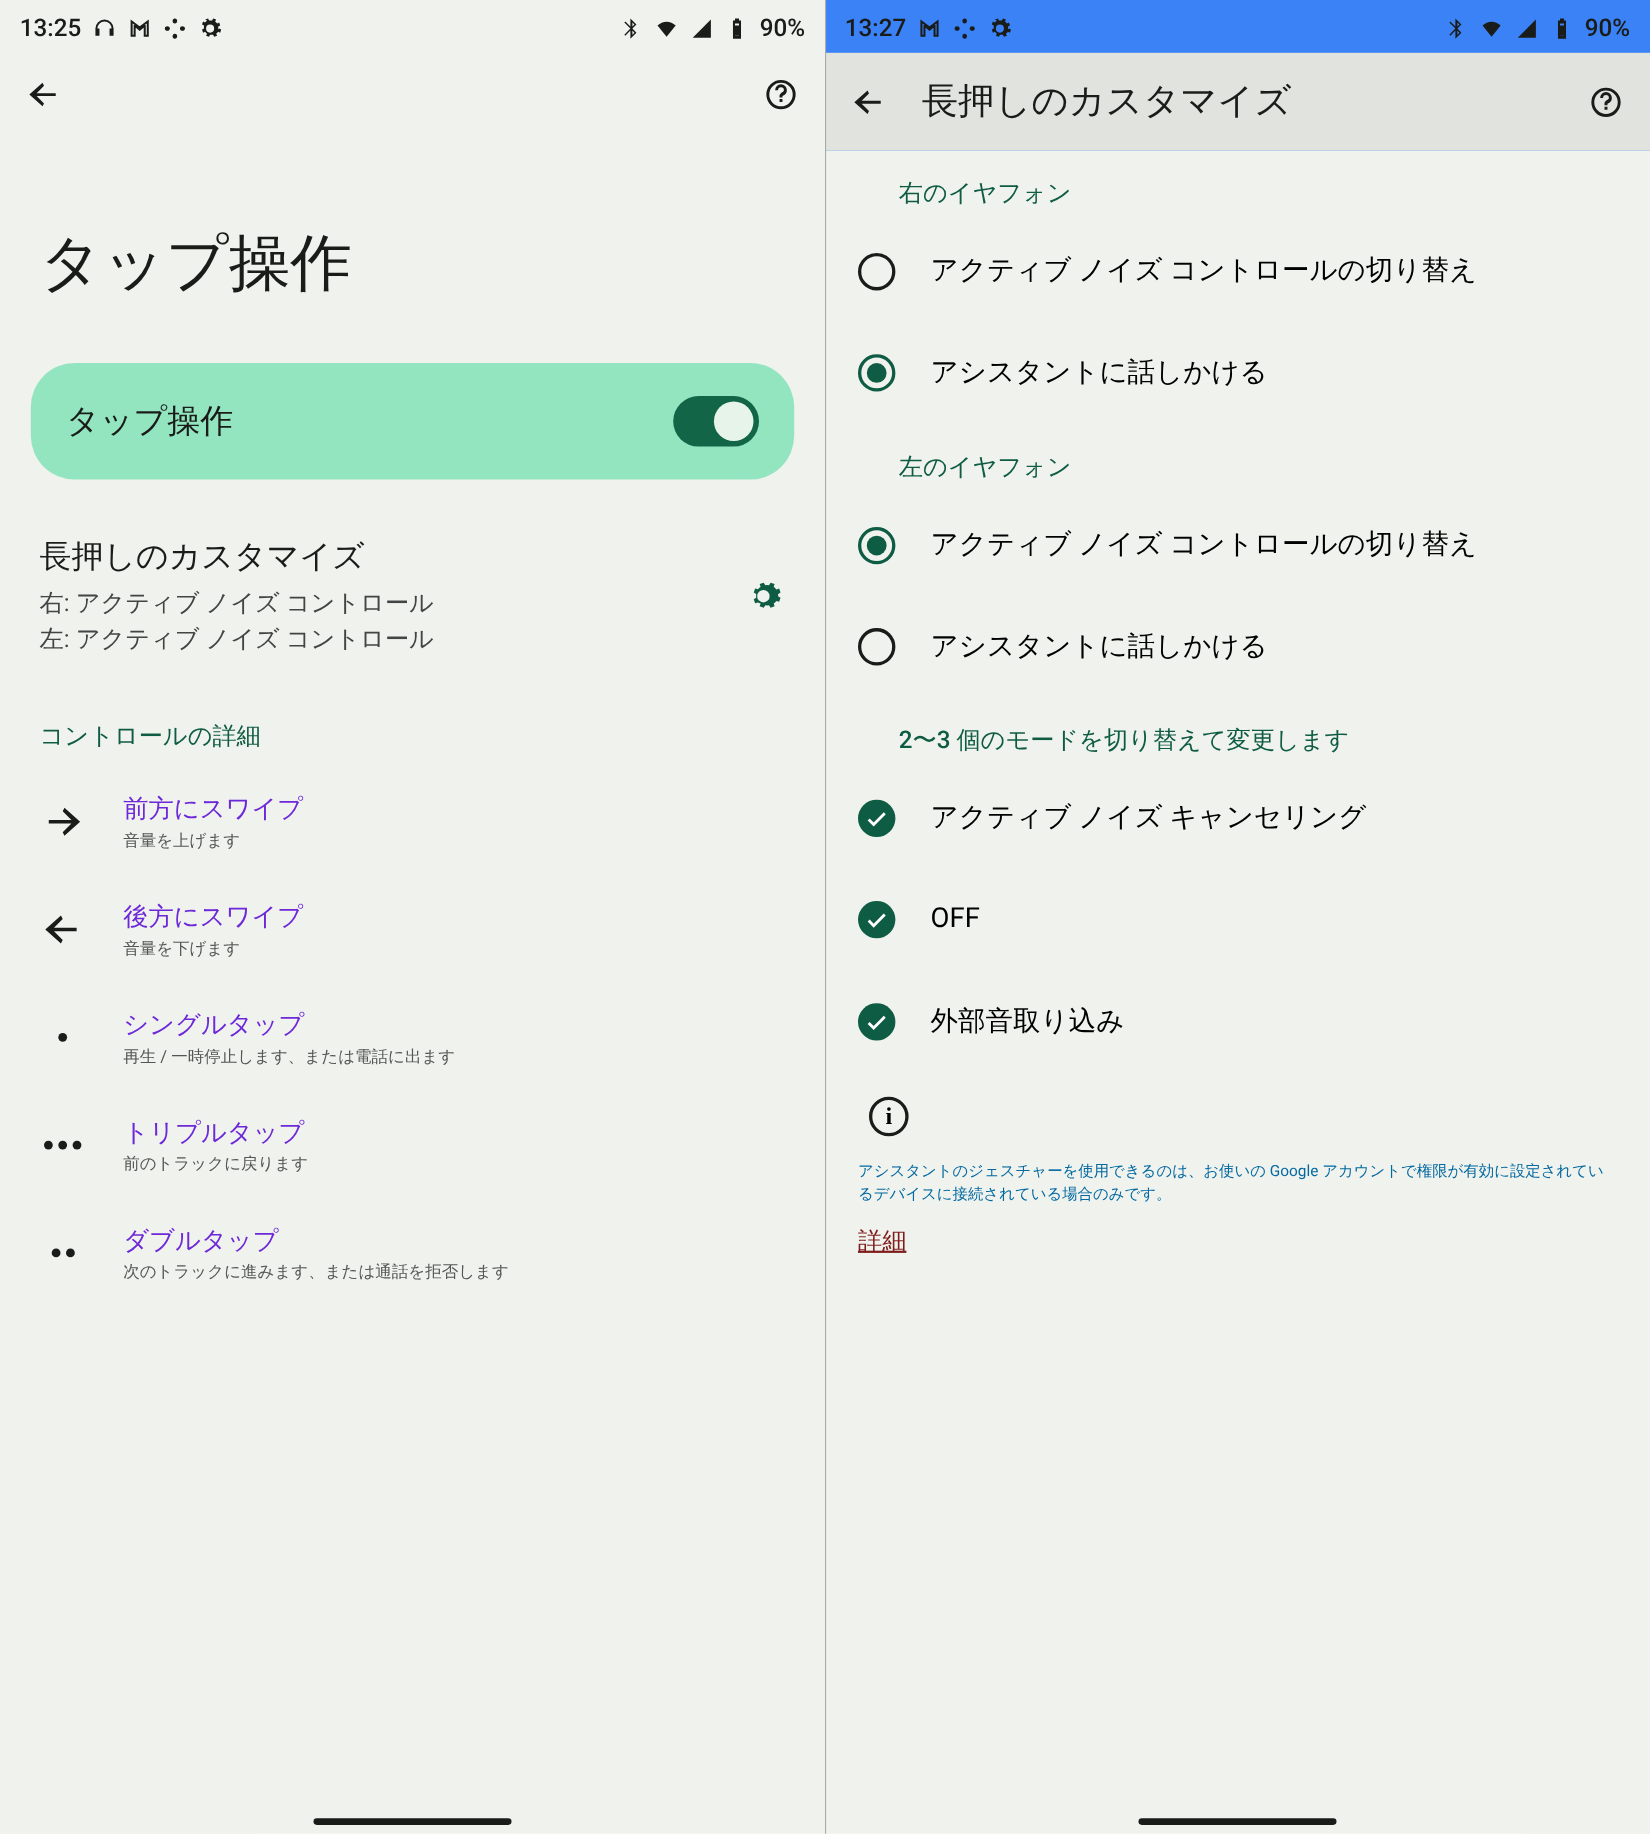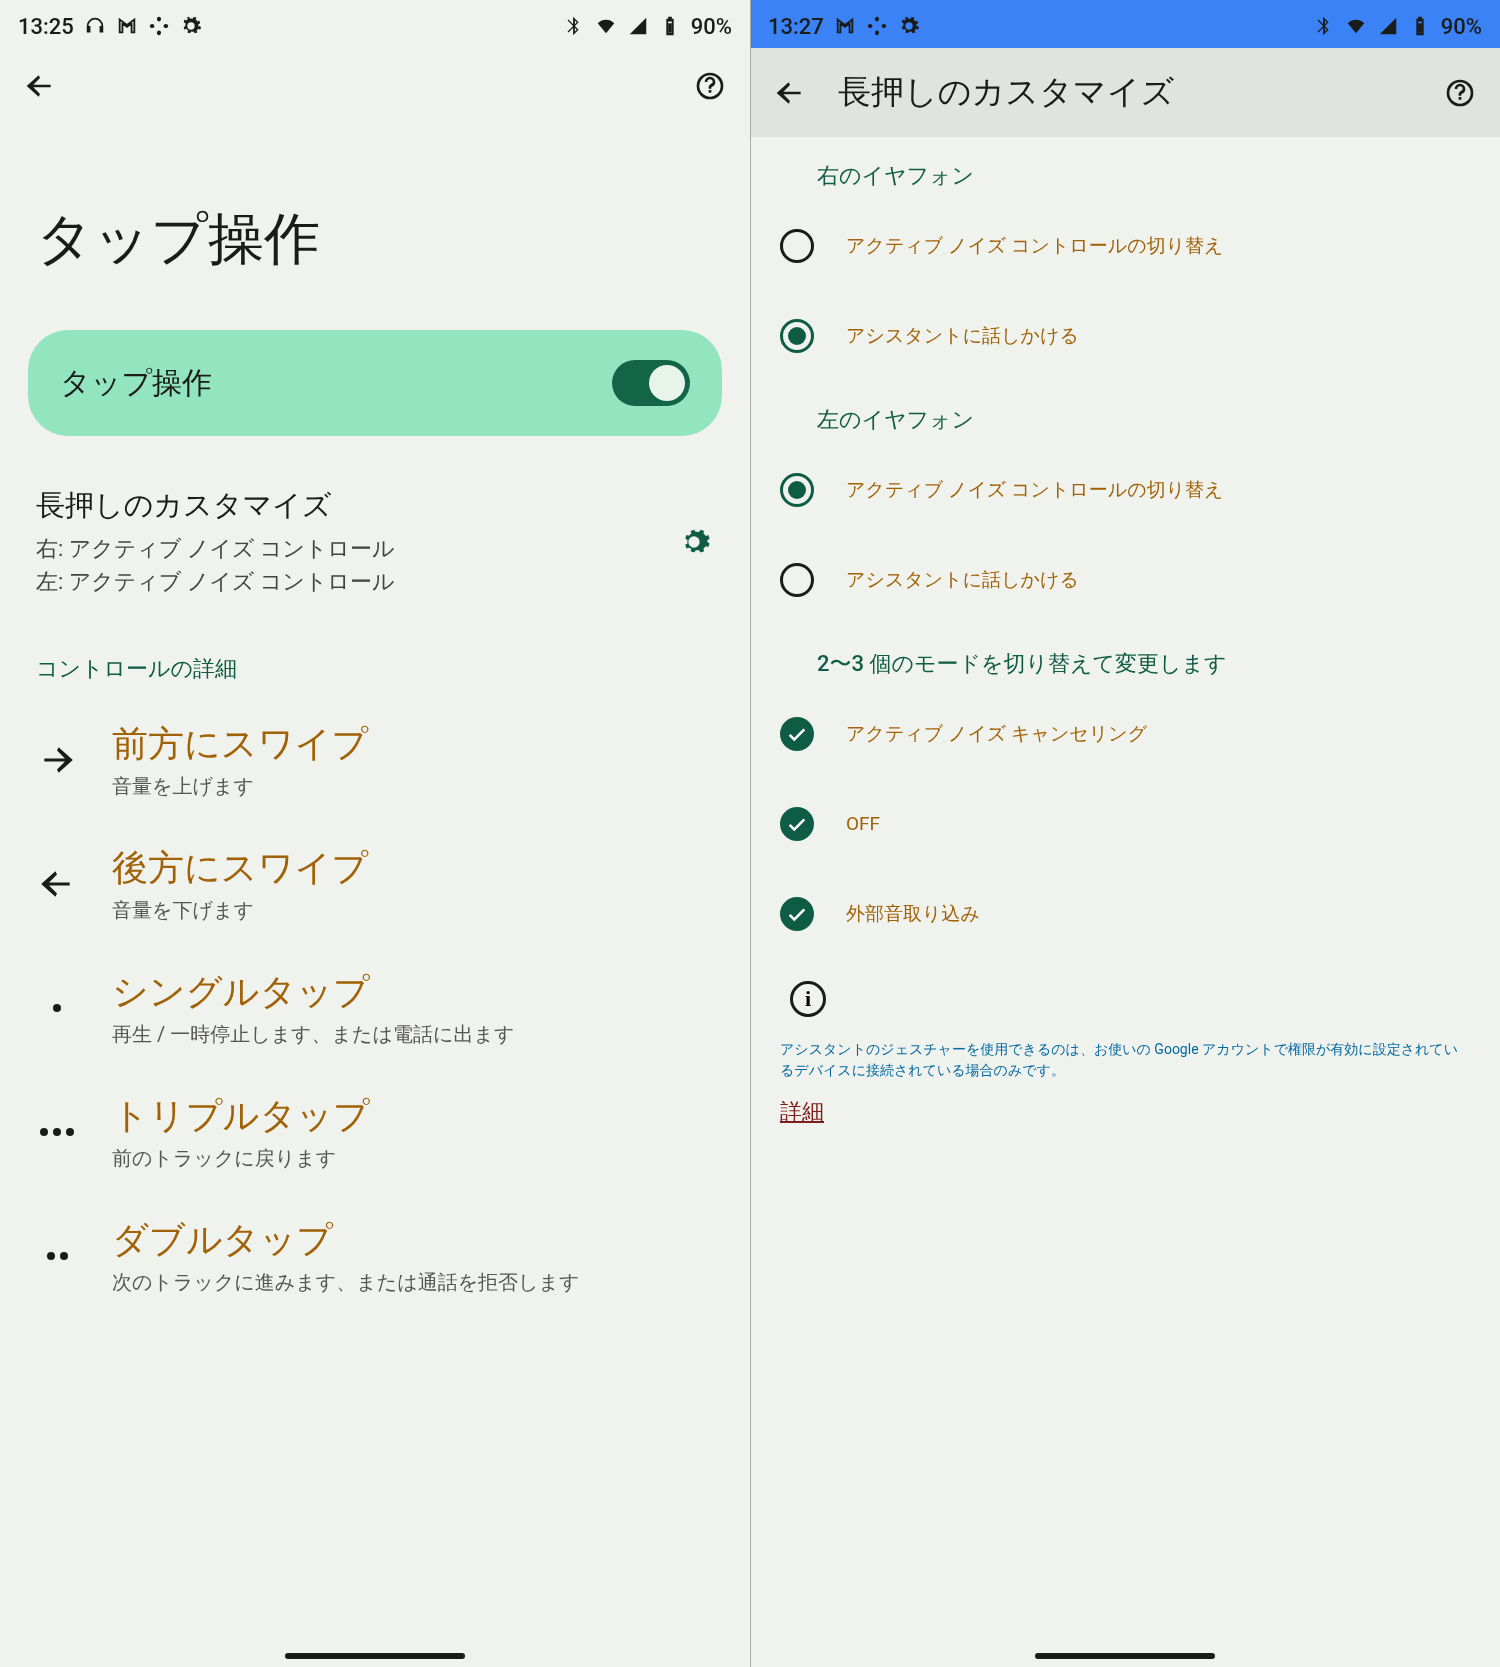--- a/index.html
+++ b/index.html
@@ -141,22 +141,22 @@
   }
   .ctrl-icon {
     width: 42px; height: 42px;
     display: flex; align-items: center; justify-content: center;
     color: #1a1c19;
   }
   .ctrl-icon svg { width: 38px; height: 38px; fill: currentColor; }
   .ctrl-icon .dotset { display: flex; gap: 5px; justify-content: center;}
   .ctrl-icon .dot { width: 8px; height: 8px; border-radius: 50%; background: #1a1c19; }
   .ctrl-txt { flex: 1; }
-  .ctrl-title { font-size: 36px; color: #a16207; margin-bottom: 4px; }
-  .ctrl-sub { font-size: 20px; color: #555; }
+  .ctrl-title { font-size: 23px; color: #6d28d9; margin-bottom: 4px; }
+  .ctrl-sub { font-size: 15px; color: #555; }
 
   
   .radio-row, .check-row {
     display: flex;
     align-items: center;
     padding: 28px 30px;
     gap: 32px;
   }
   .radio {
     width: 34px; height: 34px;
@@ -166,22 +166,22 @@
     flex-shrink: 0;
   }
   .radio.checked { border-color: #0f5c44; }
   .radio.checked::after {
     content: "";
     width: 18px; height: 18px;
     background: #0f5c44;
     border-radius: 50%;
   }
   .option-label {
-    font-size: 19px;
-    color: #a16207;
+    font-size: 25px;
+    color: #000000;
     line-height: 1.45;
   }
   .check {
     width: 34px; height: 34px;
     background: #0f5c44;
     border-radius: 50%;
     display: flex; align-items: center; justify-content: center;
     flex-shrink: 0;
   }
   .check svg { width: 22px; height: 22px; fill: #fff; }

